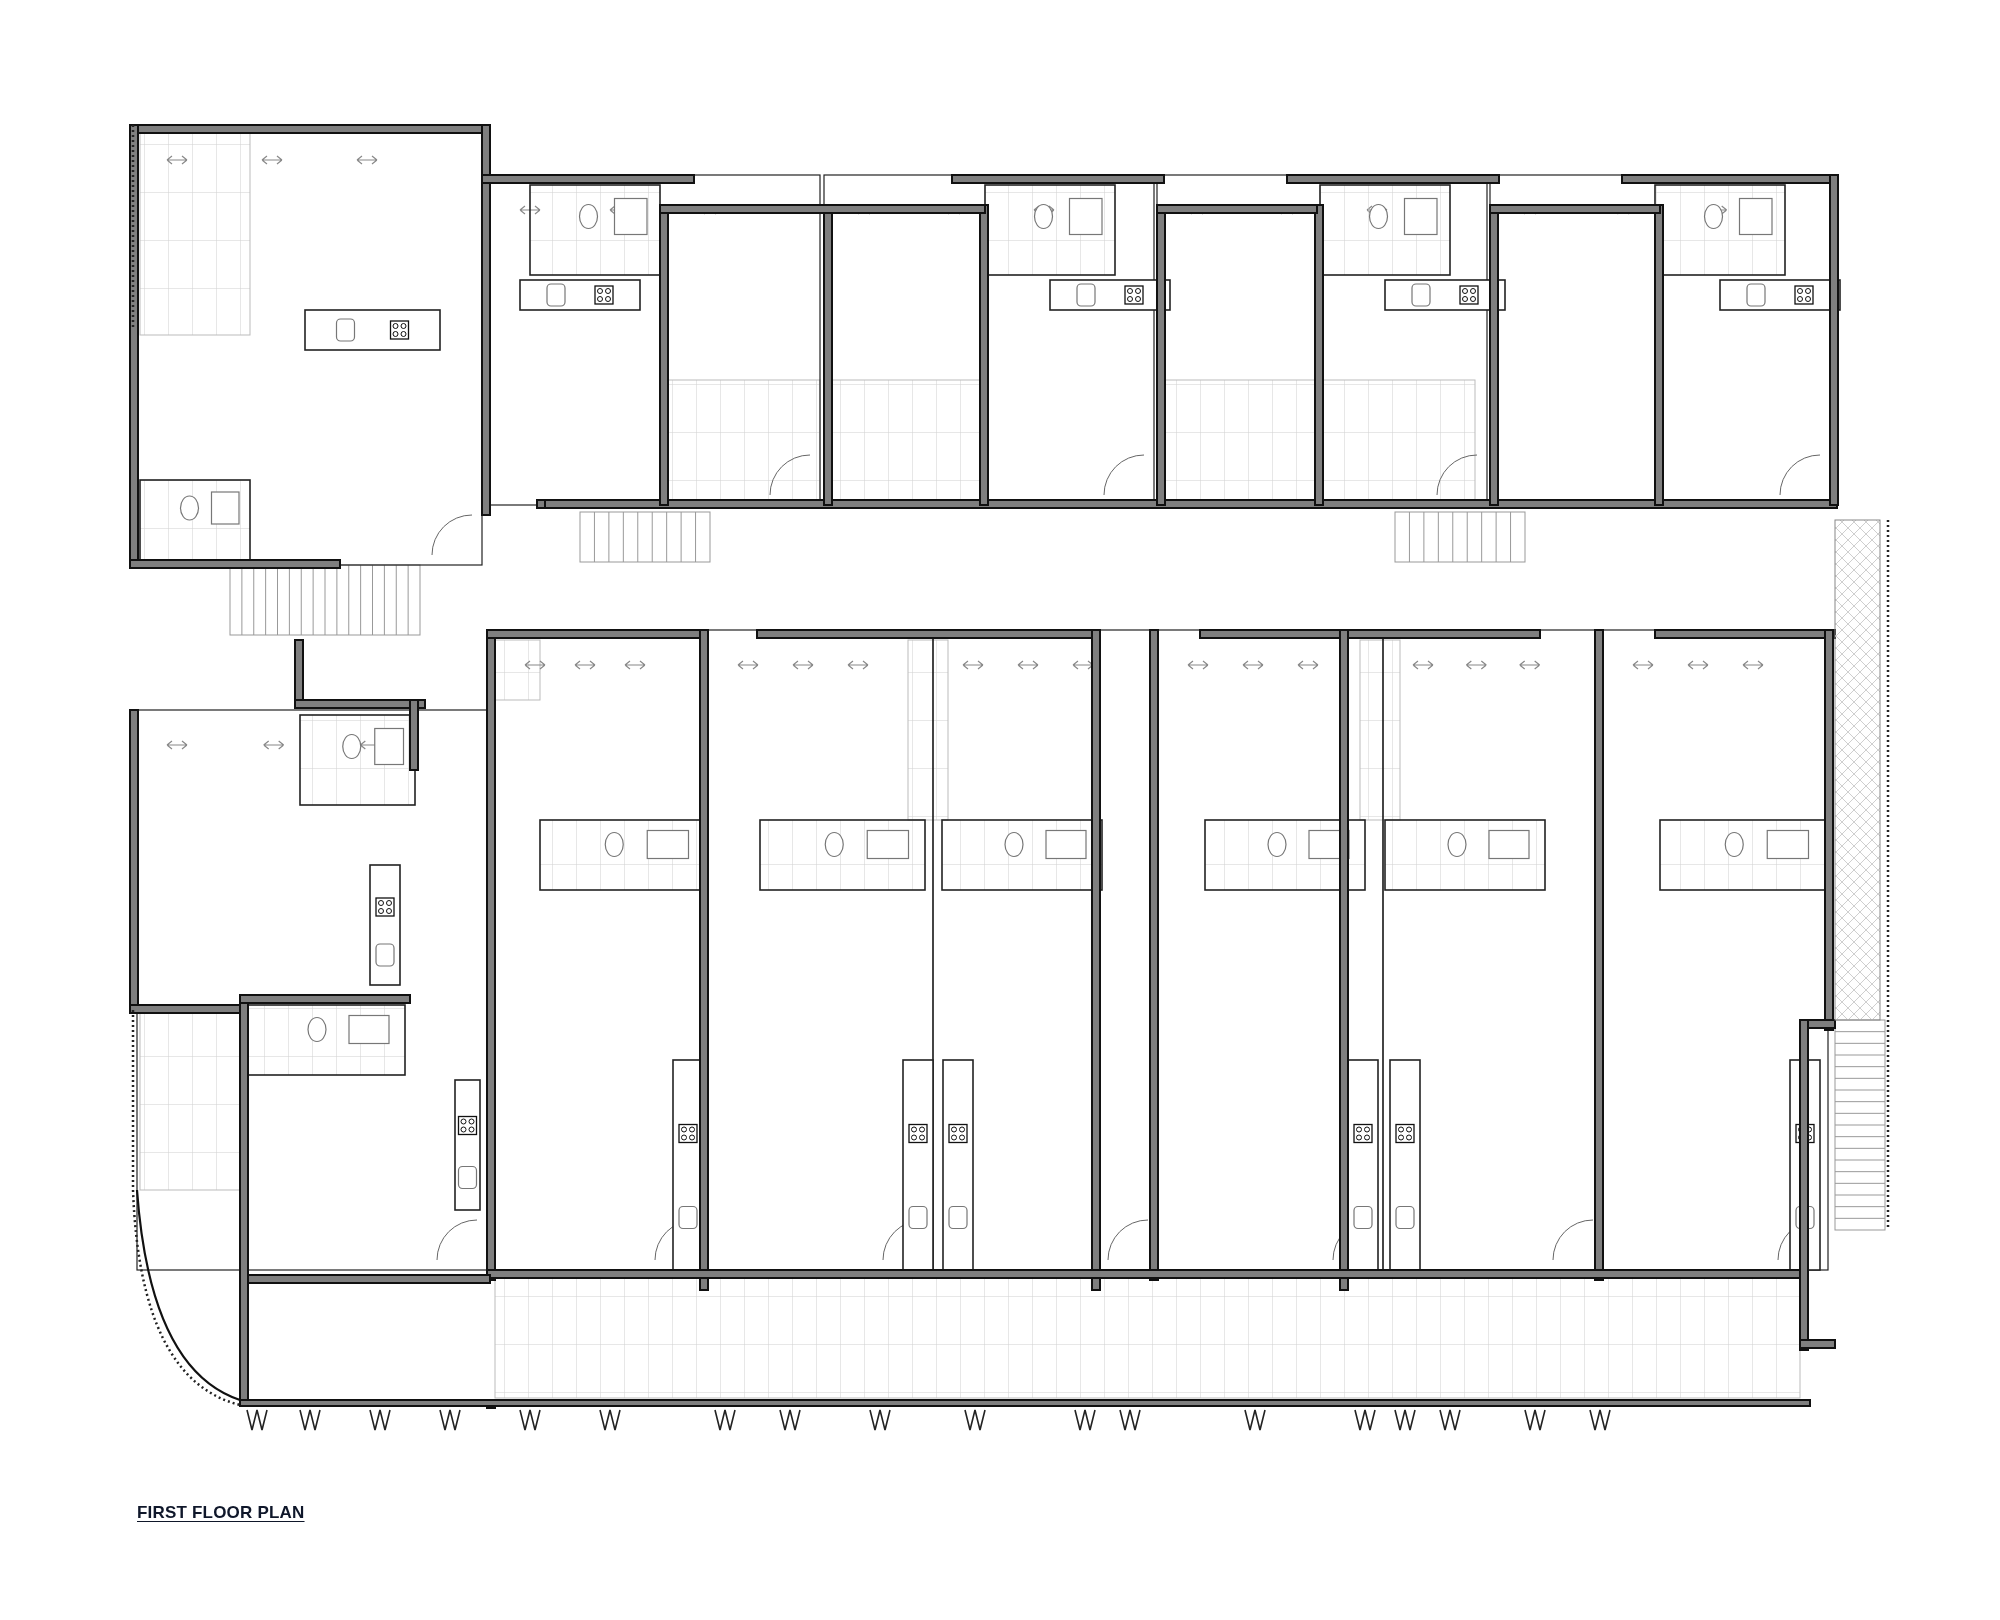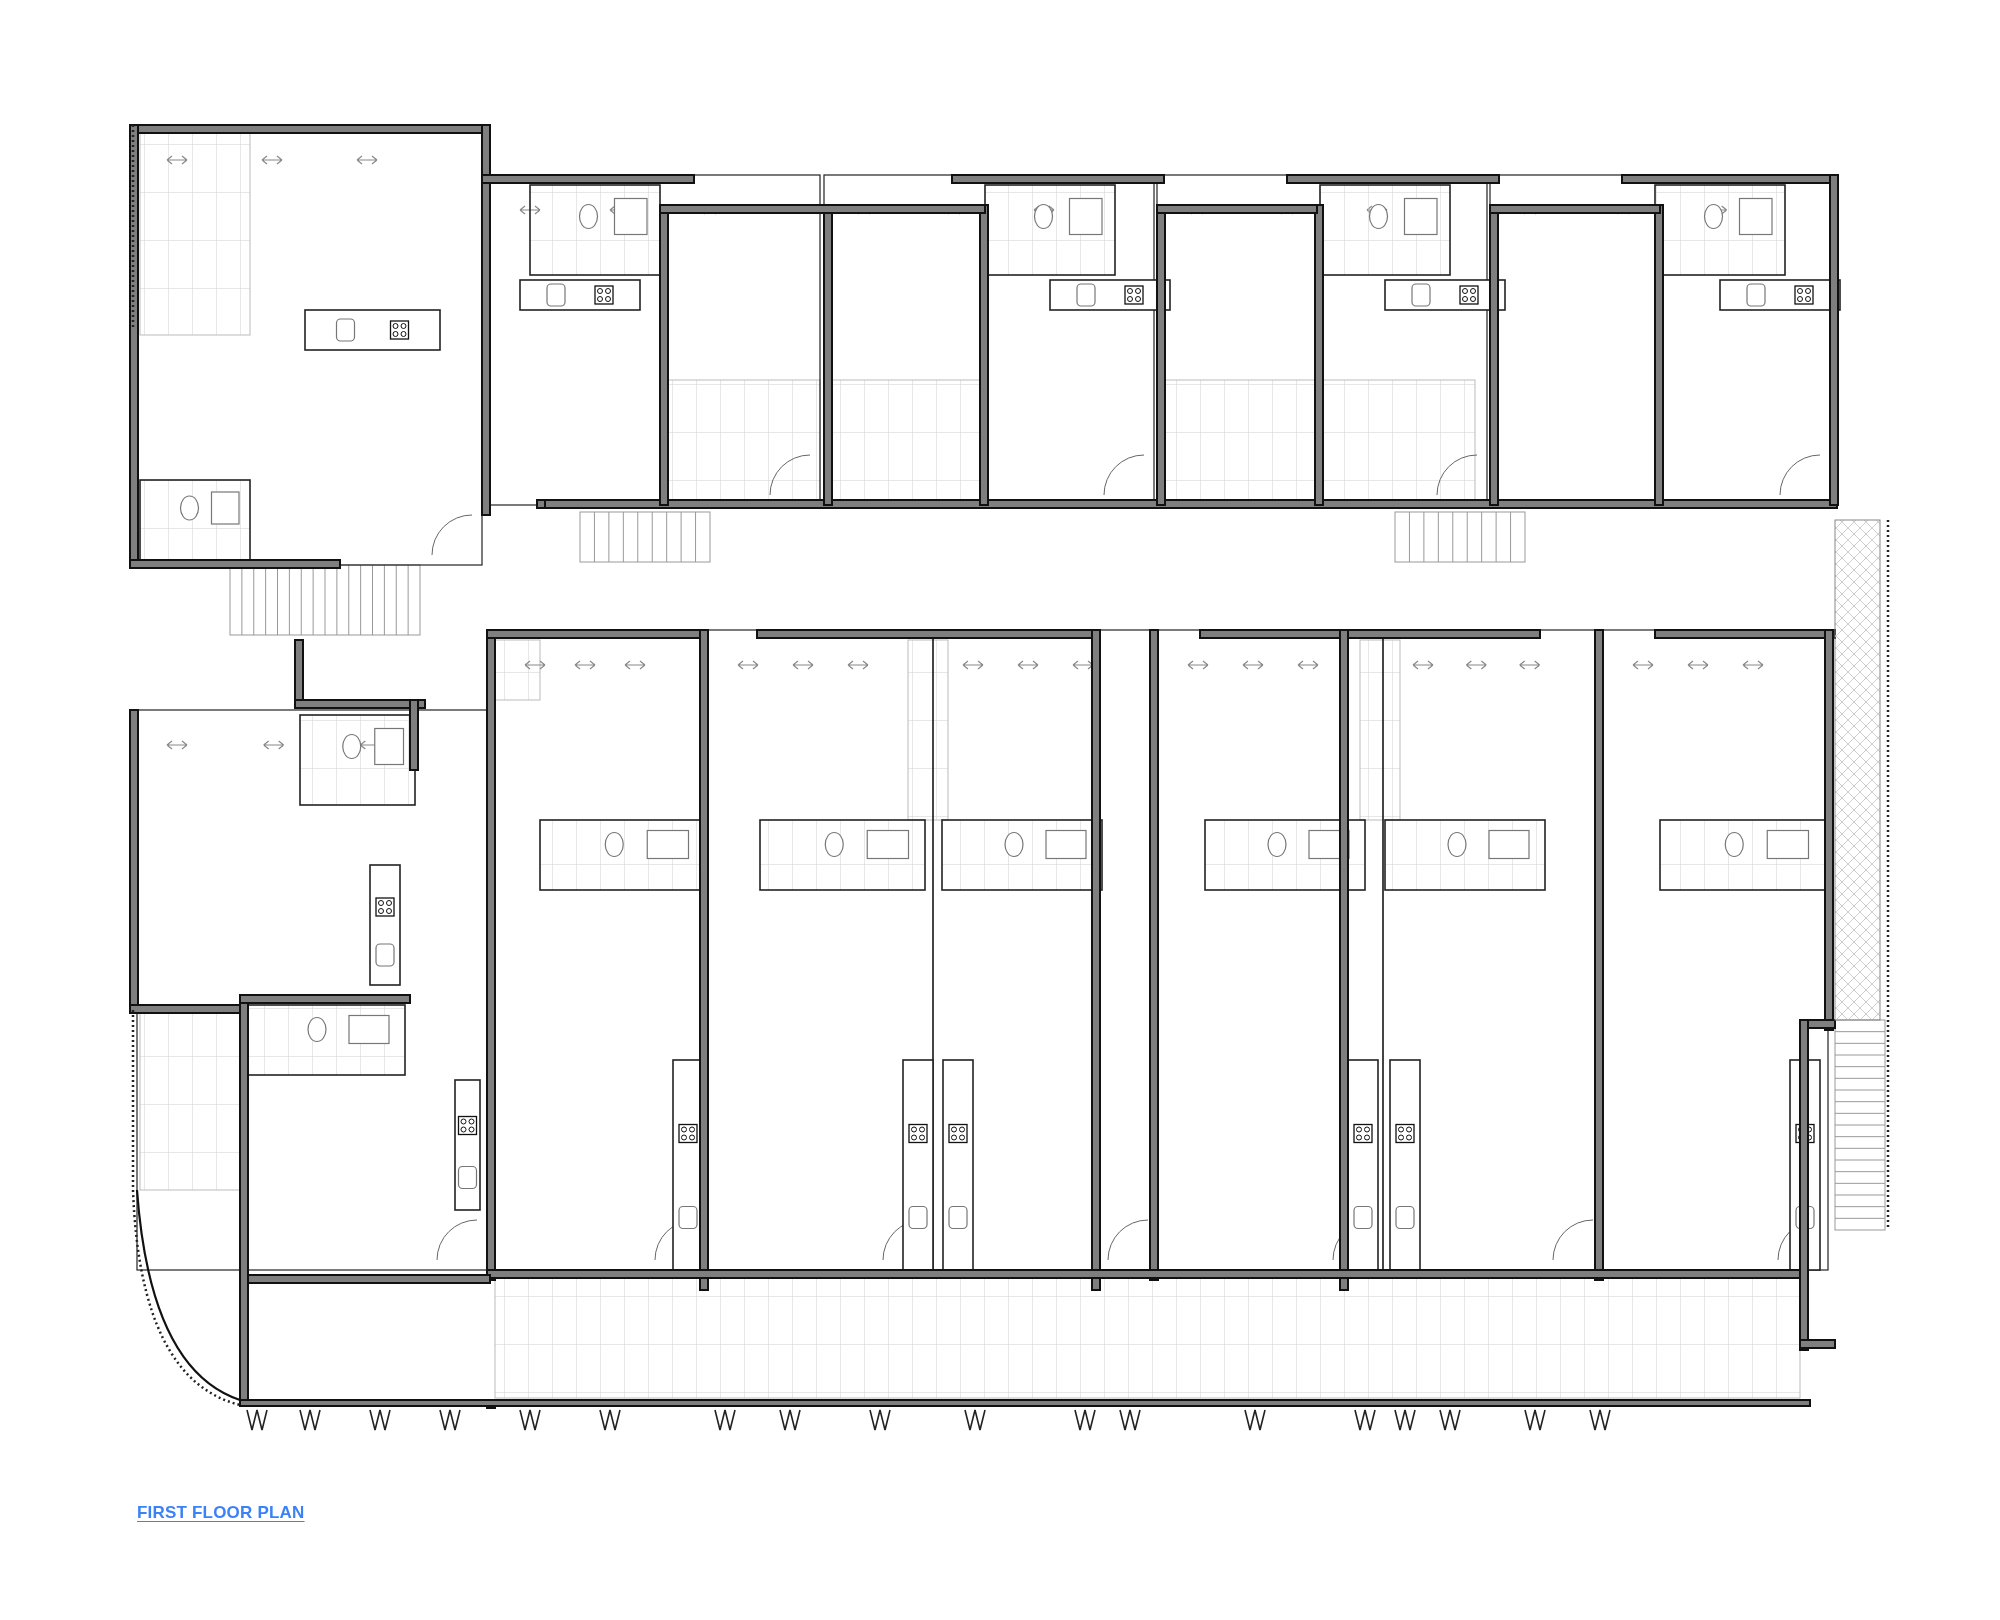--- a/index.html
+++ b/index.html
@@ -1,21 +1,21 @@
 <!DOCTYPE html>
 <html><head>
 <meta charset="utf-8">
 <style>
   html, body { margin: 0; padding: 0; background: #ffffff; }
   body { width: 2000px; height: 1620px; position: relative; overflow: hidden; font-family: "Liberation Sans", sans-serif; }
   #plan { position: absolute; left: 0; top: 0; width: 2000px; height: 1620px; }
   .title {
     position: absolute; left: 137px; top: 1503px;
     font-family: "Liberation Sans", sans-serif; font-weight: bold; font-size: 17px;
-    text-decoration: underline; text-underline-offset: 3px; color: #3b82f6; letter-spacing: 0.2px;
+    text-decoration: underline; text-underline-offset: 3px; color: #0f172a; letter-spacing: 0.2px;
   }
   .wall { fill: #7f7f7f; stroke: #111; stroke-width: 2; }
   .thin { fill: none; stroke: #111; stroke-width: 2.2; }
   .cabinet { fill: #fff; stroke: #222; stroke-width: 1.6; }
   .doorarc { fill: none; stroke: #666; stroke-width: 1; }
   .arrow { fill: none; stroke: #888; stroke-width: 1.2; }
   .hatch { fill: url(#diag); stroke: #888; stroke-width: 1; }
   .tree { fill: none; stroke: #222; stroke-width: 1.6; }
   .railing { fill: none; stroke: #222; stroke-width: 2.5; stroke-dasharray: 2 3; }
 </style>

